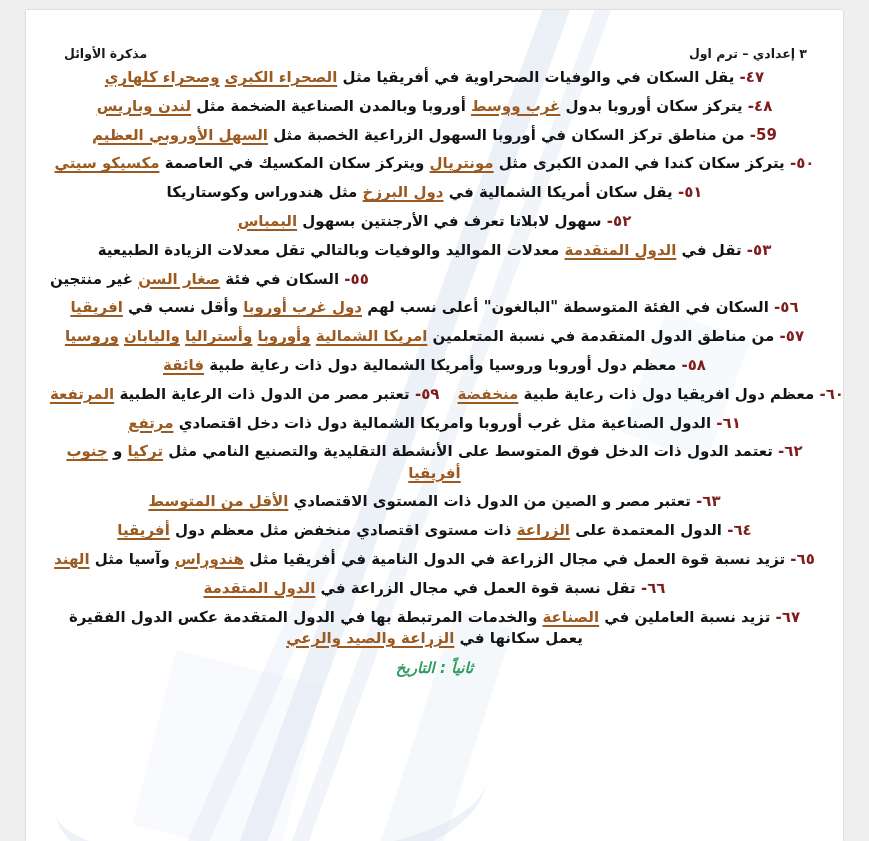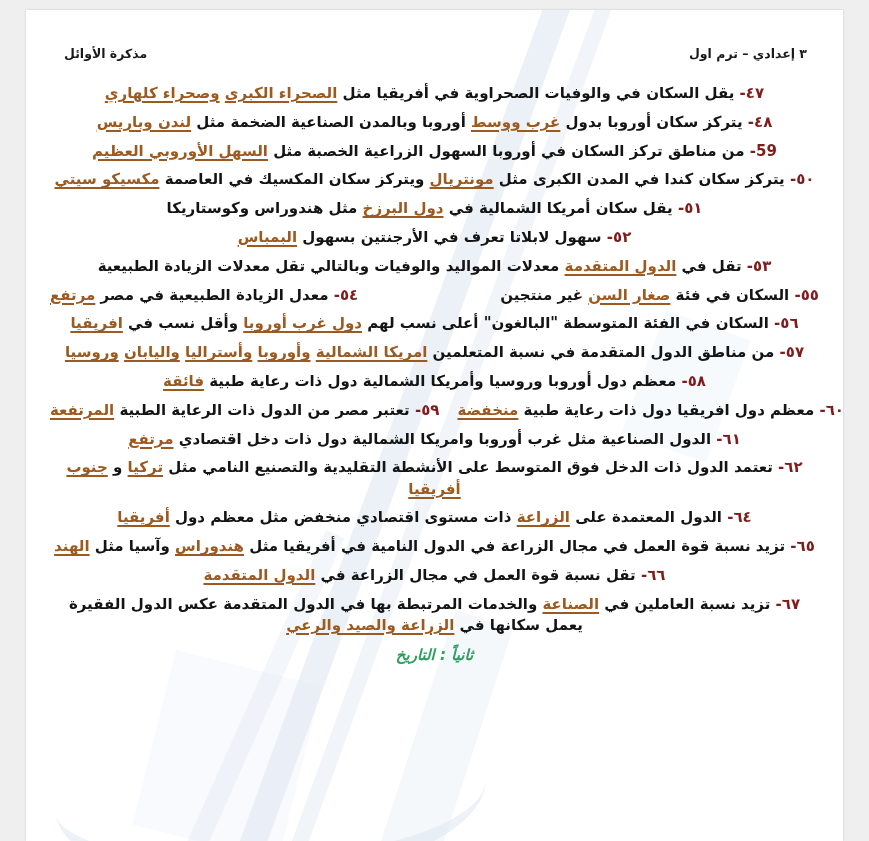--- a/index.html
+++ b/index.html
@@ -74,21 +74,21 @@
   
   .doc-header {
     display: flex;
     flex-direction: row-reverse;
     justify-content: space-between;
     align-items: baseline;
     font-size: 12.5px;
     font-weight: bold;
     color: #1a1a1a;
     padding: 0 12px 0 14px;
-    margin-bottom: 22px;
+    margin-bottom: 6px;
   }
   .doc-header span { white-space: nowrap; }
 
   
   .statement-list {
     margin: 0;
     padding: 0;
     list-style: none;
   }
   .statement {
@@ -157,32 +157,32 @@
 
       <ul class="statement-list" id="statement-list">
           <li class="statement"><span class="num">٤٧- </span><span>يقل السكان في والوفيات الصحراوية في أفريقيا مثل </span><span class="hl">الصحراء الكبرى</span><span> </span><span class="hl">وصحراء كلهاري</span></li>
           <li class="statement"><span class="num">٤٨- </span><span>يتركز سكان أوروبا بدول </span><span class="hl">غرب ووسط</span><span> أوروبا وبالمدن الصناعية الضخمة مثل </span><span class="hl">لندن وباريس</span></li>
           <li class="statement"><span class="num">59- </span><span>من مناطق تركز السكان في أوروبا السهول الزراعية الخصبة مثل </span><span class="hl">السهل الأوروبي العظيم</span></li>
           <li class="statement"><span class="num">٥٠- </span><span>يتركز سكان كندا في المدن الكبرى مثل </span><span class="hl">مونتريال</span><span> ويتركز سكان المكسيك في العاصمة </span><span class="hl">مكسيكو سيتي</span></li>
           <li class="statement"><span class="num">٥١- </span><span>يقل سكان أمريكا الشمالية في </span><span class="hl">دول البرزخ</span><span> مثل هندوراس وكوستاريكا</span></li>
           <li class="statement"><span class="num">٥٢- </span><span>سهول لابلاتا تعرف في الأرجنتين بسهول </span><span class="hl">البمباس</span></li>
           <li class="statement"><span class="num">٥٣- </span><span>تقل في </span><span class="hl">الدول المتقدمة</span><span> معدلات المواليد والوفيات وبالتالي تقل معدلات الزيادة الطبيعية</span></li>
           <li class="statement two-col">
-            <span class="clause"><span class="num">٥٤- </span><span>معدل الزيادة الطبيعية في مصر </span><span class="hl">مرتفع</span></span>
             <span class="clause"><span class="num">٥٥- </span><span>السكان في فئة </span><span class="hl">صغار السن</span><span> غير منتجين</span></span>
           </li>
           <li class="statement"><span class="num">٥٦- </span><span>السكان في الفئة المتوسطة "البالغون" أعلى نسب لهم </span><span class="hl">دول غرب أوروبا</span><span> وأقل نسب في </span><span class="hl">افريقيا</span></li>
           <li class="statement"><span class="num">٥٧- </span><span>من مناطق الدول المتقدمة في نسبة المتعلمين </span><span class="hl">امريكا الشمالية</span><span> </span><span class="hl">وأوروبا</span><span> </span><span class="hl">وأستراليا</span><span> </span><span class="hl">واليابان</span><span> </span><span class="hl">وروسيا</span></li>
           <li class="statement"><span class="num">٥٨- </span><span>معظم دول أوروبا وروسيا وأمريكا الشمالية دول ذات رعاية طبية </span><span class="hl">فائقة</span></li>
           <li class="statement two-col">
             <span class="clause"><span class="num">٥٩- </span><span>تعتبر مصر من الدول ذات الرعاية الطبية </span><span class="hl">المرتفعة</span></span>
             <span class="clause"><span class="num">٦٠- </span><span>معظم دول افريقيا دول ذات رعاية طبية </span><span class="hl">منخفضة</span></span>
           </li>
           <li class="statement"><span class="num">٦١- </span><span>الدول الصناعية مثل غرب أوروبا وامريكا الشمالية دول ذات دخل اقتصادي </span><span class="hl">مرتفع</span></li>
           <li class="statement"><span class="num">٦٢- </span><span>تعتمد الدول ذات الدخل فوق المتوسط على الأنشطة التقليدية والتصنيع النامي مثل </span><span class="hl">تركيا</span><span> </span><span>و </span><span class="hl">جنوب أفريقيا</span></li>
+          <li class="statement"><span class="num">٦٣- </span><span>تعتبر مصر و الصين من الدول ذات المستوى الاقتصادي </span><span class="hl">الأقل من المتوسط</span></li>
           <li class="statement"><span class="num">٦٤- </span><span>الدول المعتمدة على </span><span class="hl">الزراعة</span><span> ذات مستوى اقتصادي منخفض مثل معظم دول </span><span class="hl">أفريقيا</span></li>
           <li class="statement"><span class="num">٦٥- </span><span>تزيد نسبة قوة العمل في مجال الزراعة في الدول النامية في أفريقيا مثل </span><span class="hl">هندوراس</span><span> وآسيا مثل </span><span class="hl">الهند</span></li>
           <li class="statement"><span class="num">٦٦- </span><span>تقل نسبة قوة العمل في مجال الزراعة في </span><span class="hl">الدول المتقدمة</span></li>
           <li class="statement"><span class="num">٦٧- </span><span>تزيد نسبة العاملين في </span><span class="hl">الصناعة</span><span> والخدمات المرتبطة بها في الدول المتقدمة عكس الدول الفقيرة يعمل سكانها في </span><span class="hl">الزراعة والصيد والرعي</span></li>
         </ul>
 
       <div class="section-footer">ثانياً : التاريخ</div>
 
     </div>
   </div>

